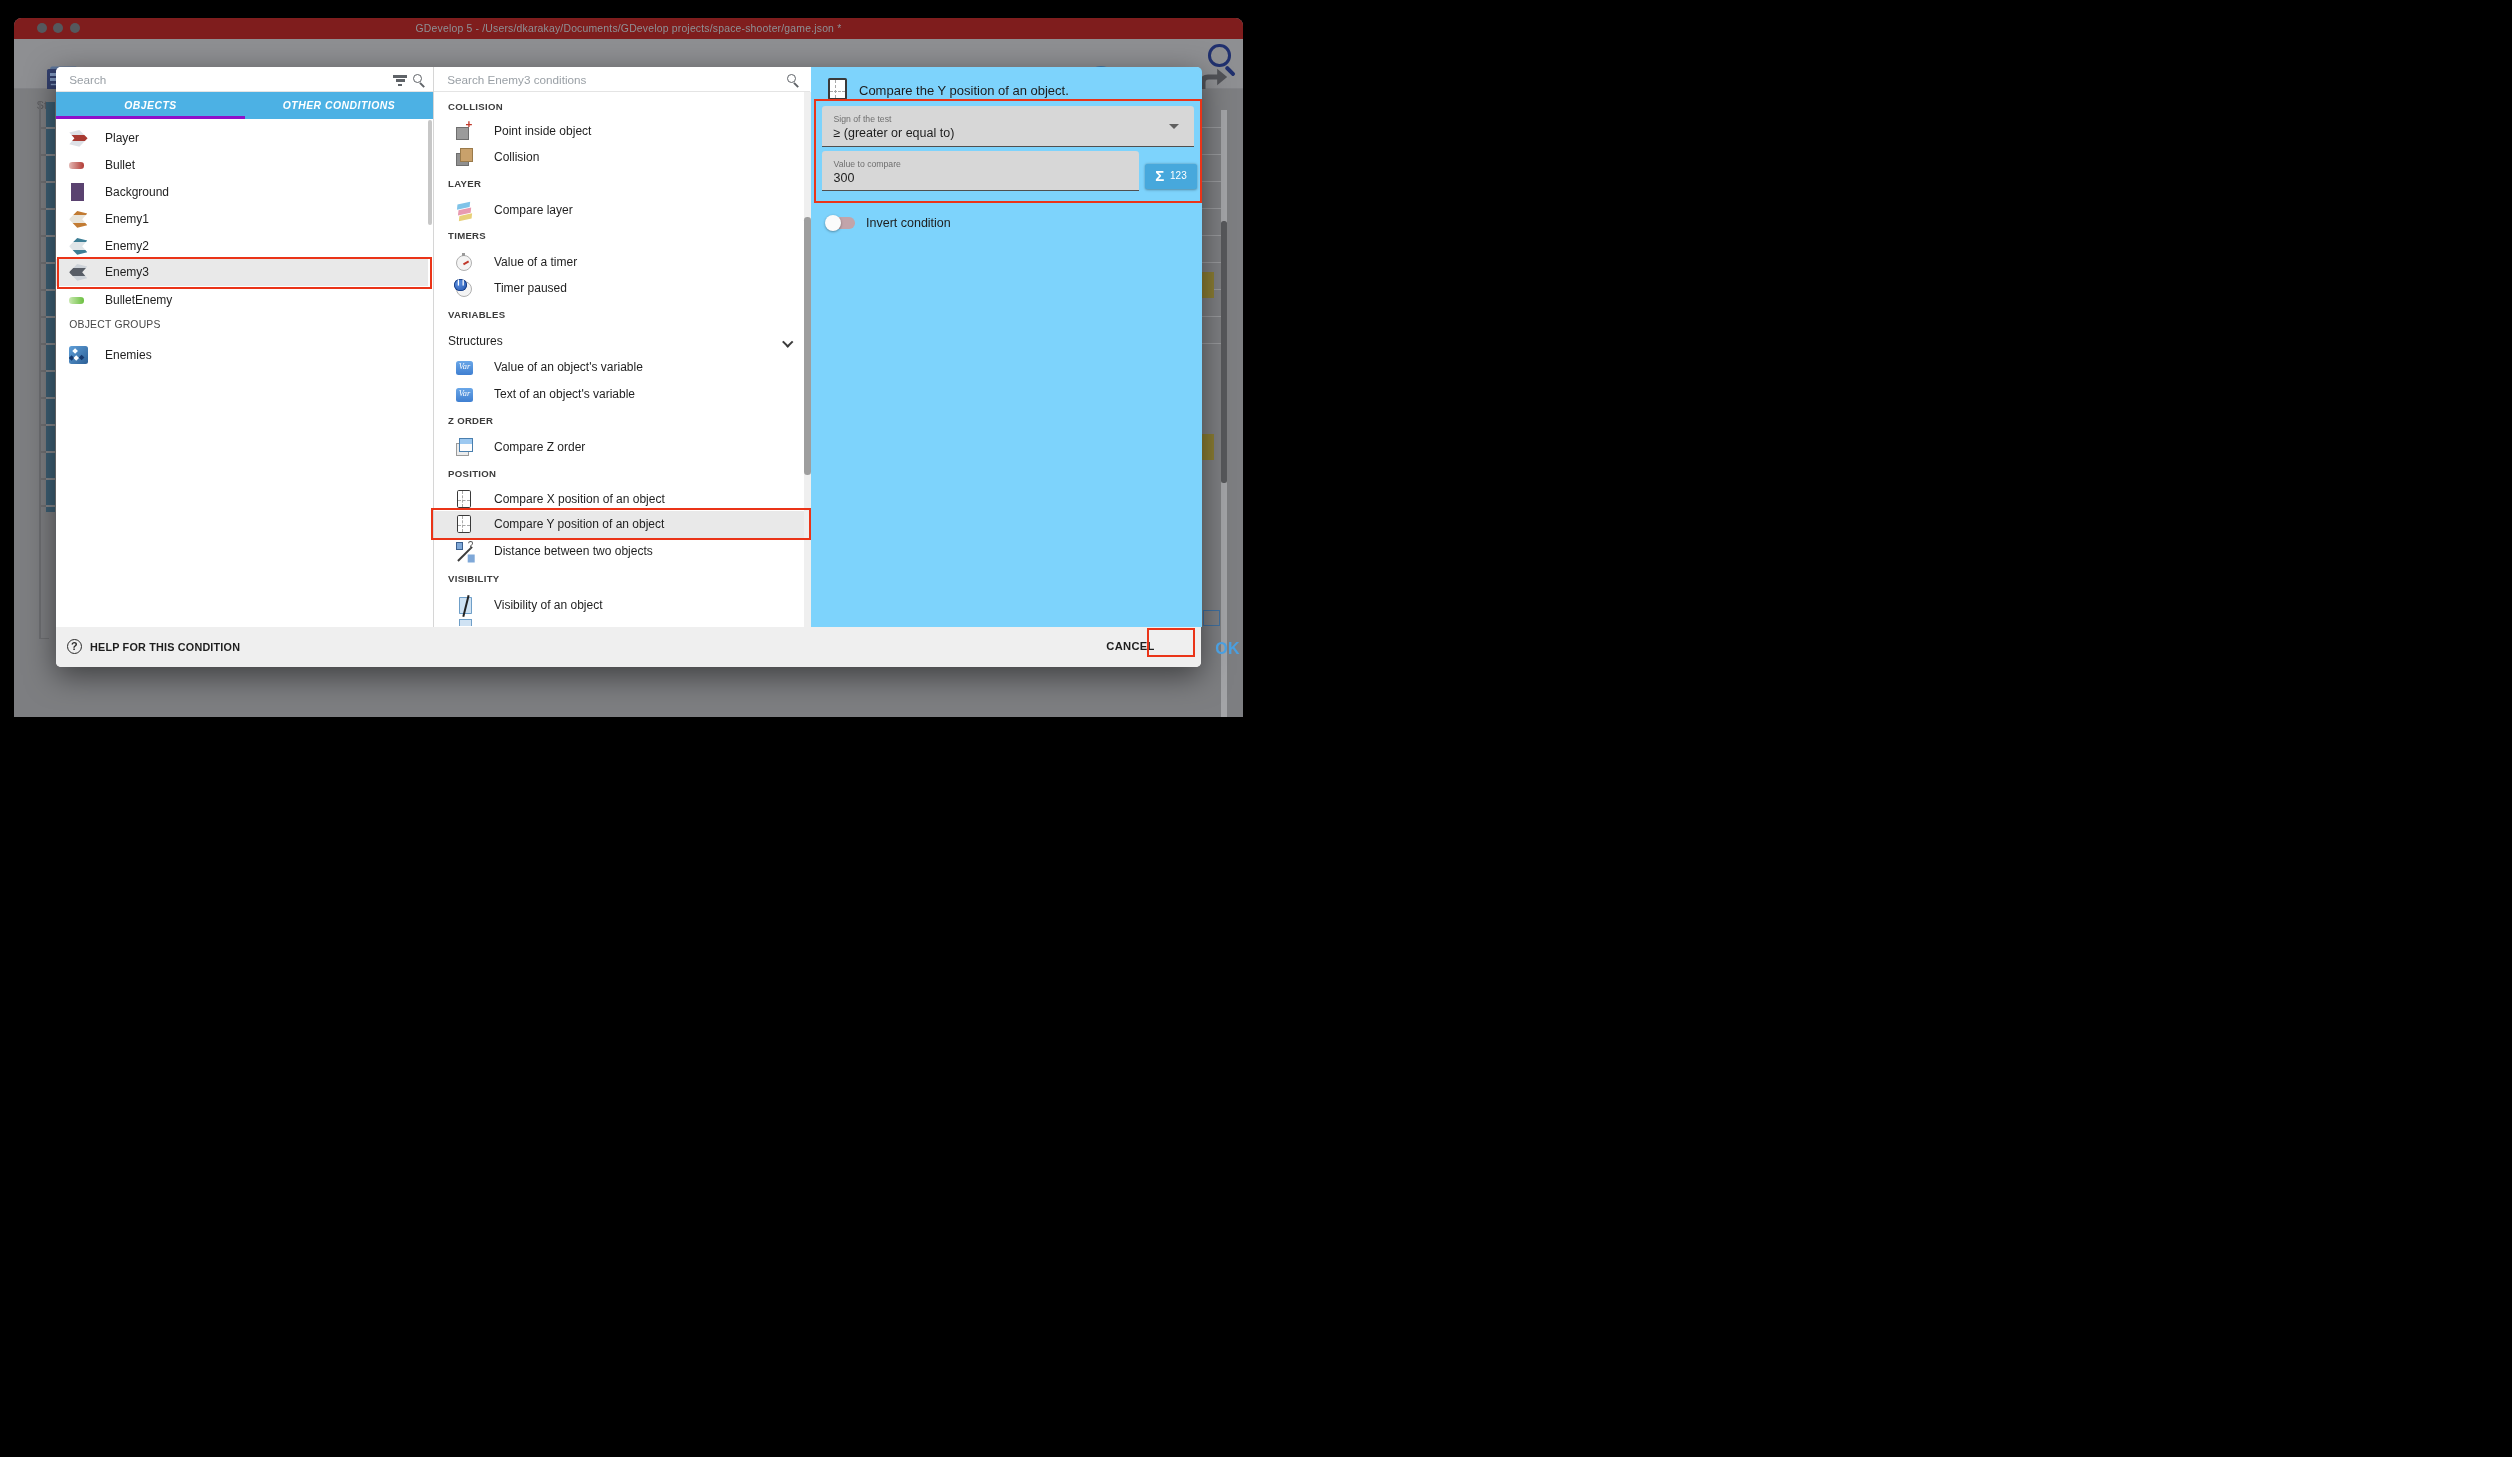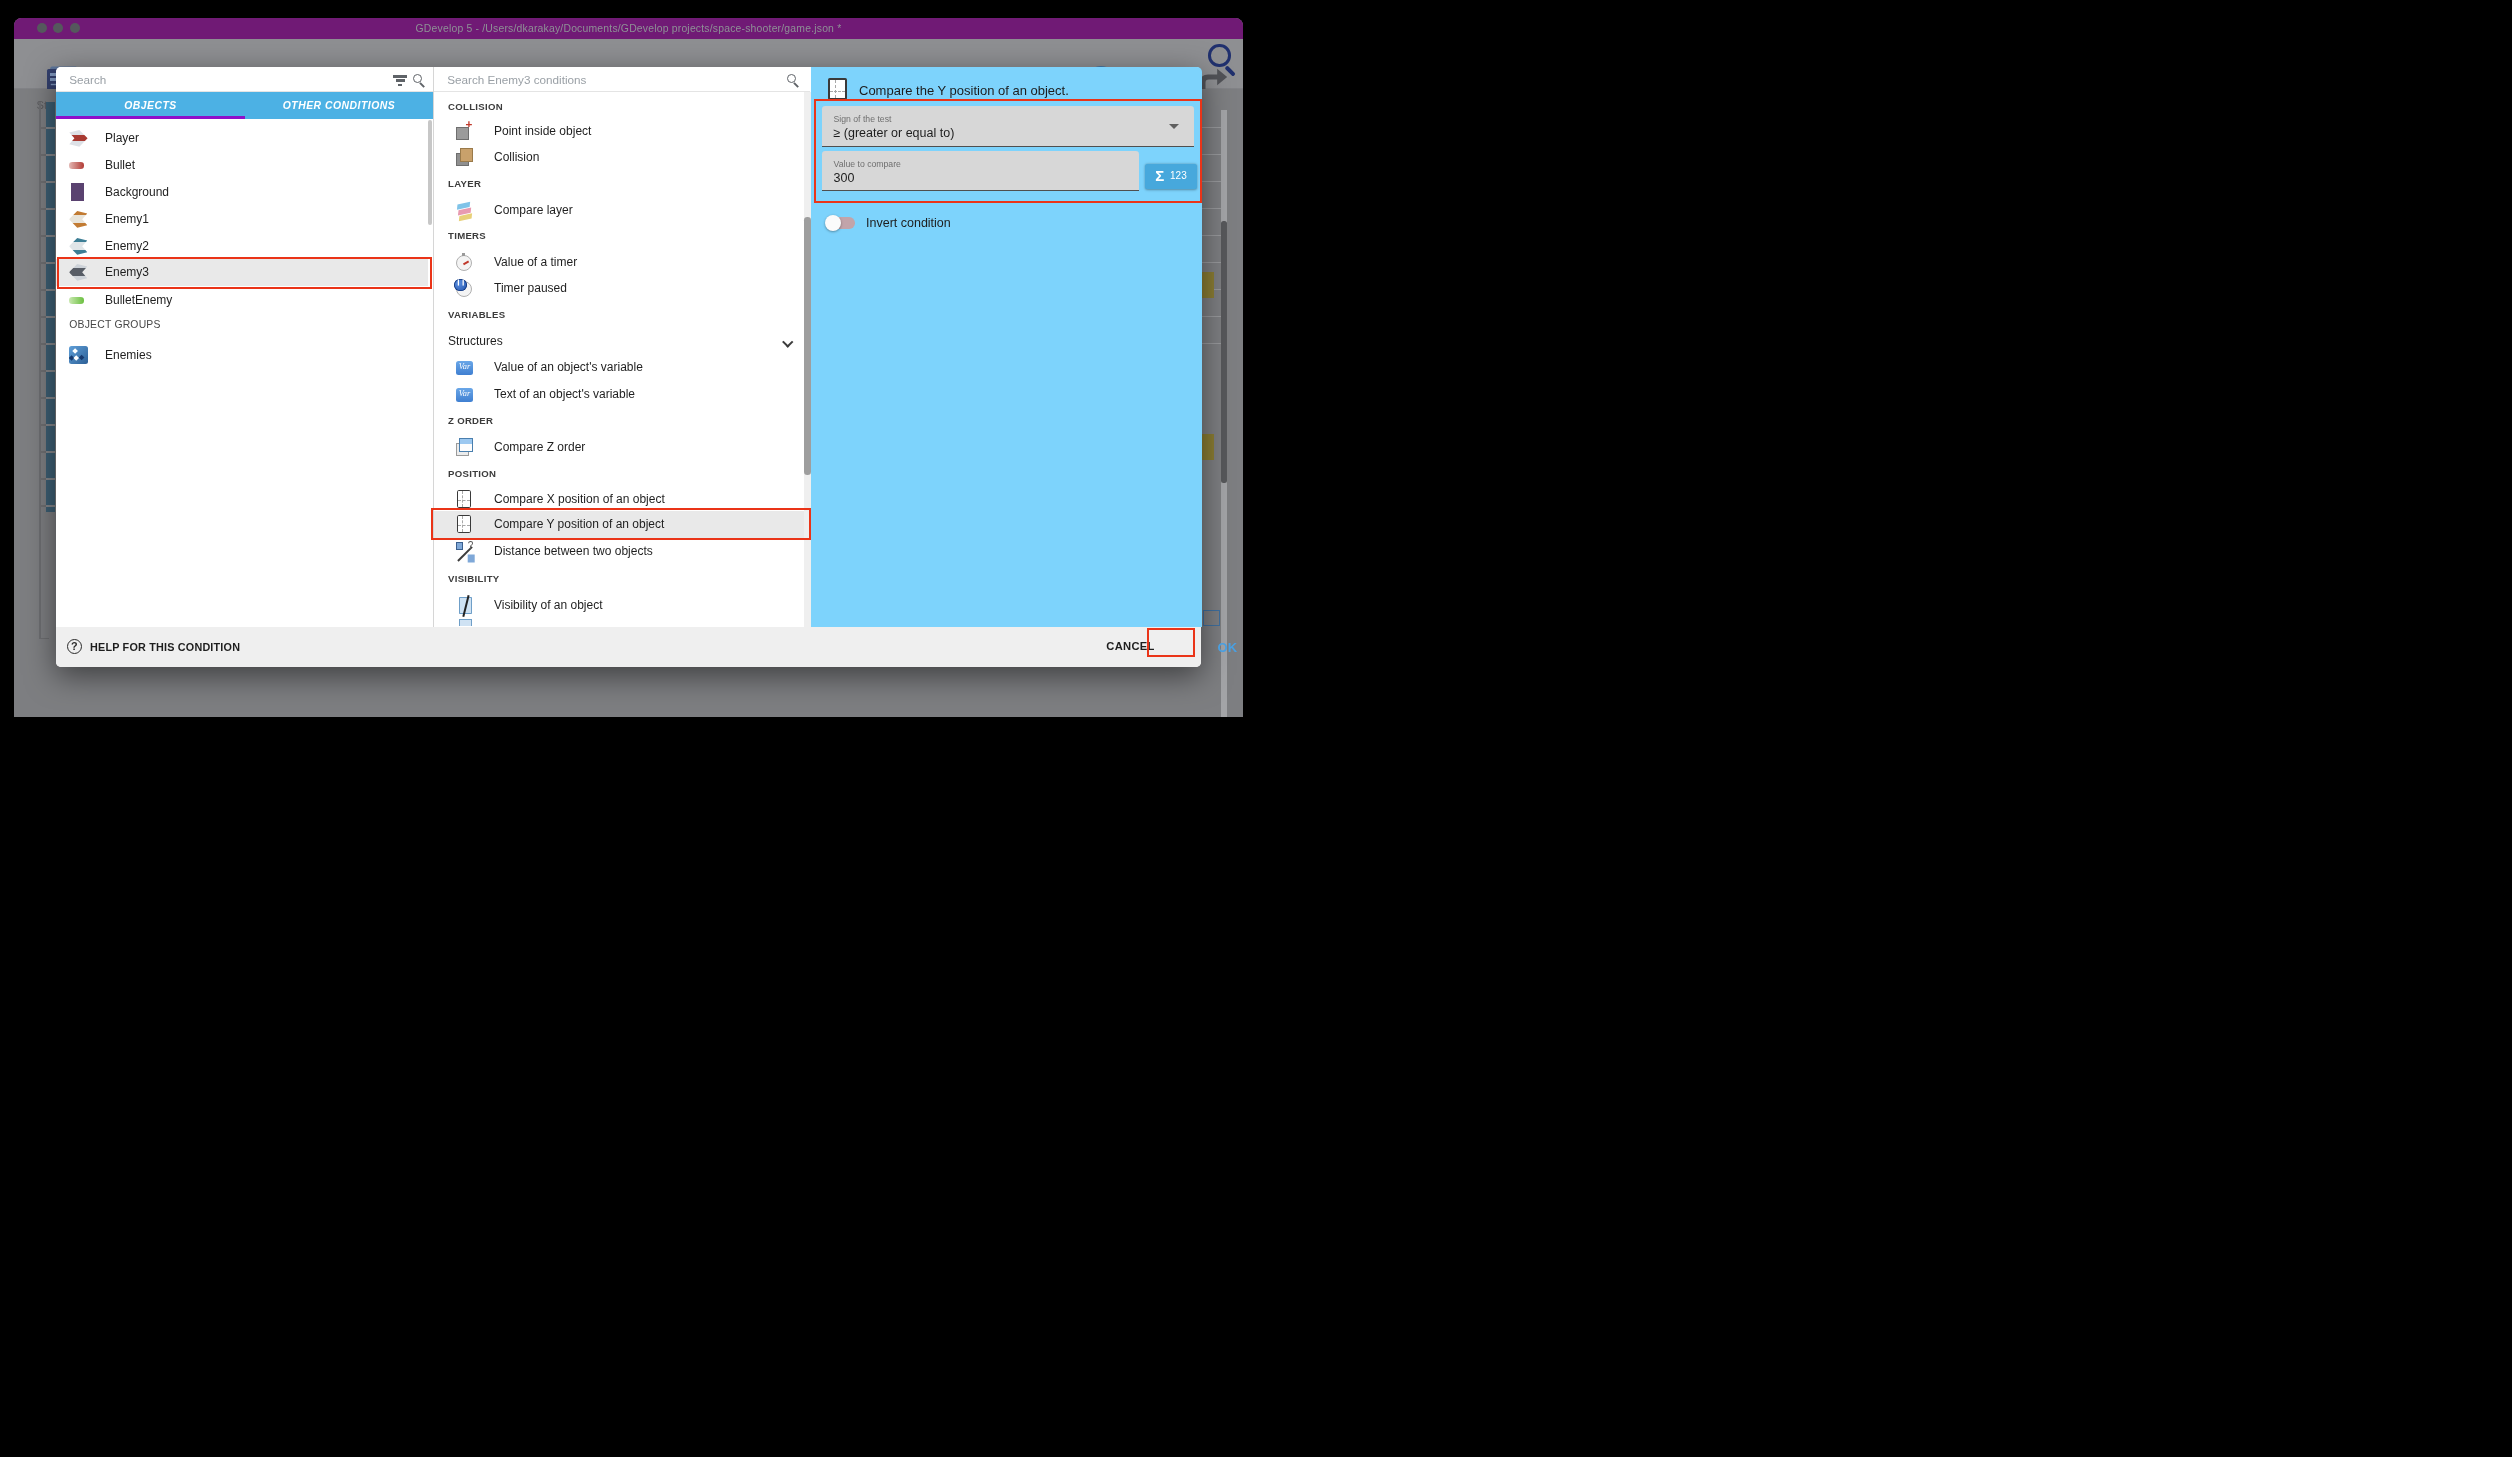--- a/index.html
+++ b/index.html
@@ -1,21 +1,21 @@
 <!DOCTYPE html>
 <html style="font-size:13.3px"><head>
 <meta charset="utf-8">
 <style>
   * { box-sizing: border-box; margin: 0; padding: 0; }
   body { margin:0; background:#000; font-family:"Liberation Sans", sans-serif; }
   .stage { position:relative; width:1256px; height:729px; background:#000; overflow:hidden; }
 
   
   .window { position:absolute; left:14px; top:17.5px; width:1229px; height:699px; background:#828387; border-radius:7.5px 7.5px 0 0; overflow:hidden; }
-  .titlebar { position:absolute; left:0; top:0; right:0; height:21.7px; background:#701a75; }
+  .titlebar { position:absolute; left:0; top:0; right:0; height:21.7px; background:#7f1d1d; }
   .tl-dot { position:absolute; top:5.8px; width:10px; height:10px; border-radius:50%; background:#55585d; }
   .win-title { position:absolute; left:0; right:0; top:5px; text-align:center; font-size:10.4px; color:#8e9196; letter-spacing:0.2px; }
   .toolbar { position:absolute; left:0; top:21.7px; right:0; height:49px; background:#8e8f92; }
   .editor { position:absolute; left:0; top:71px; right:0; bottom:0; background:#7d7e81; }
 
   .tb-sep { position:absolute; top:28px; width:1.7px; height:25px; background:#6e6f73; }
 
   
   .tb-pm { position:absolute; left:33px; top:30px; width:27px; height:22.5px; background:#33406e; border-radius:1.7px; box-shadow:3.3px -2.5px 0 #5d769c; }
   .tb-pm::before { content:''; position:absolute; left:3.3px; top:4.2px; width:16.7px; height:2.5px; background:#7f97bd; box-shadow:0 5px 0 #7f97bd, 0 10px 0 -0.8px #7f97bd; }
@@ -146,21 +146,21 @@
   .sigma-btn .sg { font-size:15px; font-weight:bold; vertical-align:middle; line-height:23px; margin-right:5.8px; }
   .sigma-btn .num { font-size:10px; vertical-align:middle; line-height:23px; }
   .toggle-track { position:absolute; left:16px; top:150px; width:27.5px; height:11.7px; border-radius:5.8px; background:#c2a4aa; cursor:pointer; }
   .toggle-knob { position:absolute; left:-2.5px; top:-2.5px; width:16.7px; height:16.7px; border-radius:50%; background:#fbfbfb; box-shadow:0 0.8px 2.5px rgba(0,0,0,.4); }
   .invert-lbl { position:absolute; left:55px; top:149px; font-size:12.5px; color:#1d1d1d; }
 
   
   .help-icon { position:absolute; left:10.8px; top:11.7px; width:15px; height:15px; border:1.7px solid #2b2b2b; border-radius:50%; color:#2b2b2b; font-size:10.8px; font-weight:bold; text-align:center; line-height:13.3px; cursor:pointer; }
   .help-lbl { position:absolute; left:34px; top:14px; font-size:10.8px; font-weight:bold; color:#1e1e1e; letter-spacing:0.2px; cursor:pointer; }
   .btn-cancel { position:absolute; left:1035px; top:13.3px; width:79px; text-align:center; font-size:11.2px; font-weight:bold; color:#1e1e1e; letter-spacing:0.3px; cursor:pointer; }
-  .btn-ok { position:absolute; left:1148px; top:13.3px; width:47px; text-align:center; font-size:13px; font-weight:bold; color:#4a9fe0; letter-spacing:0.3px; cursor:pointer; }
+  .btn-ok { position:absolute; left:1148px; top:13.3px; width:47px; text-align:center; font-size:16px; font-weight:bold; color:#4a9fe0; letter-spacing:0.3px; cursor:pointer; }
 
   
   .anno { position:absolute; border:2.9px solid #ea3418; pointer-events:none; }
 </style>
 </head>
 <body>
 
 <div class="stage">
 
   <div class="window">

